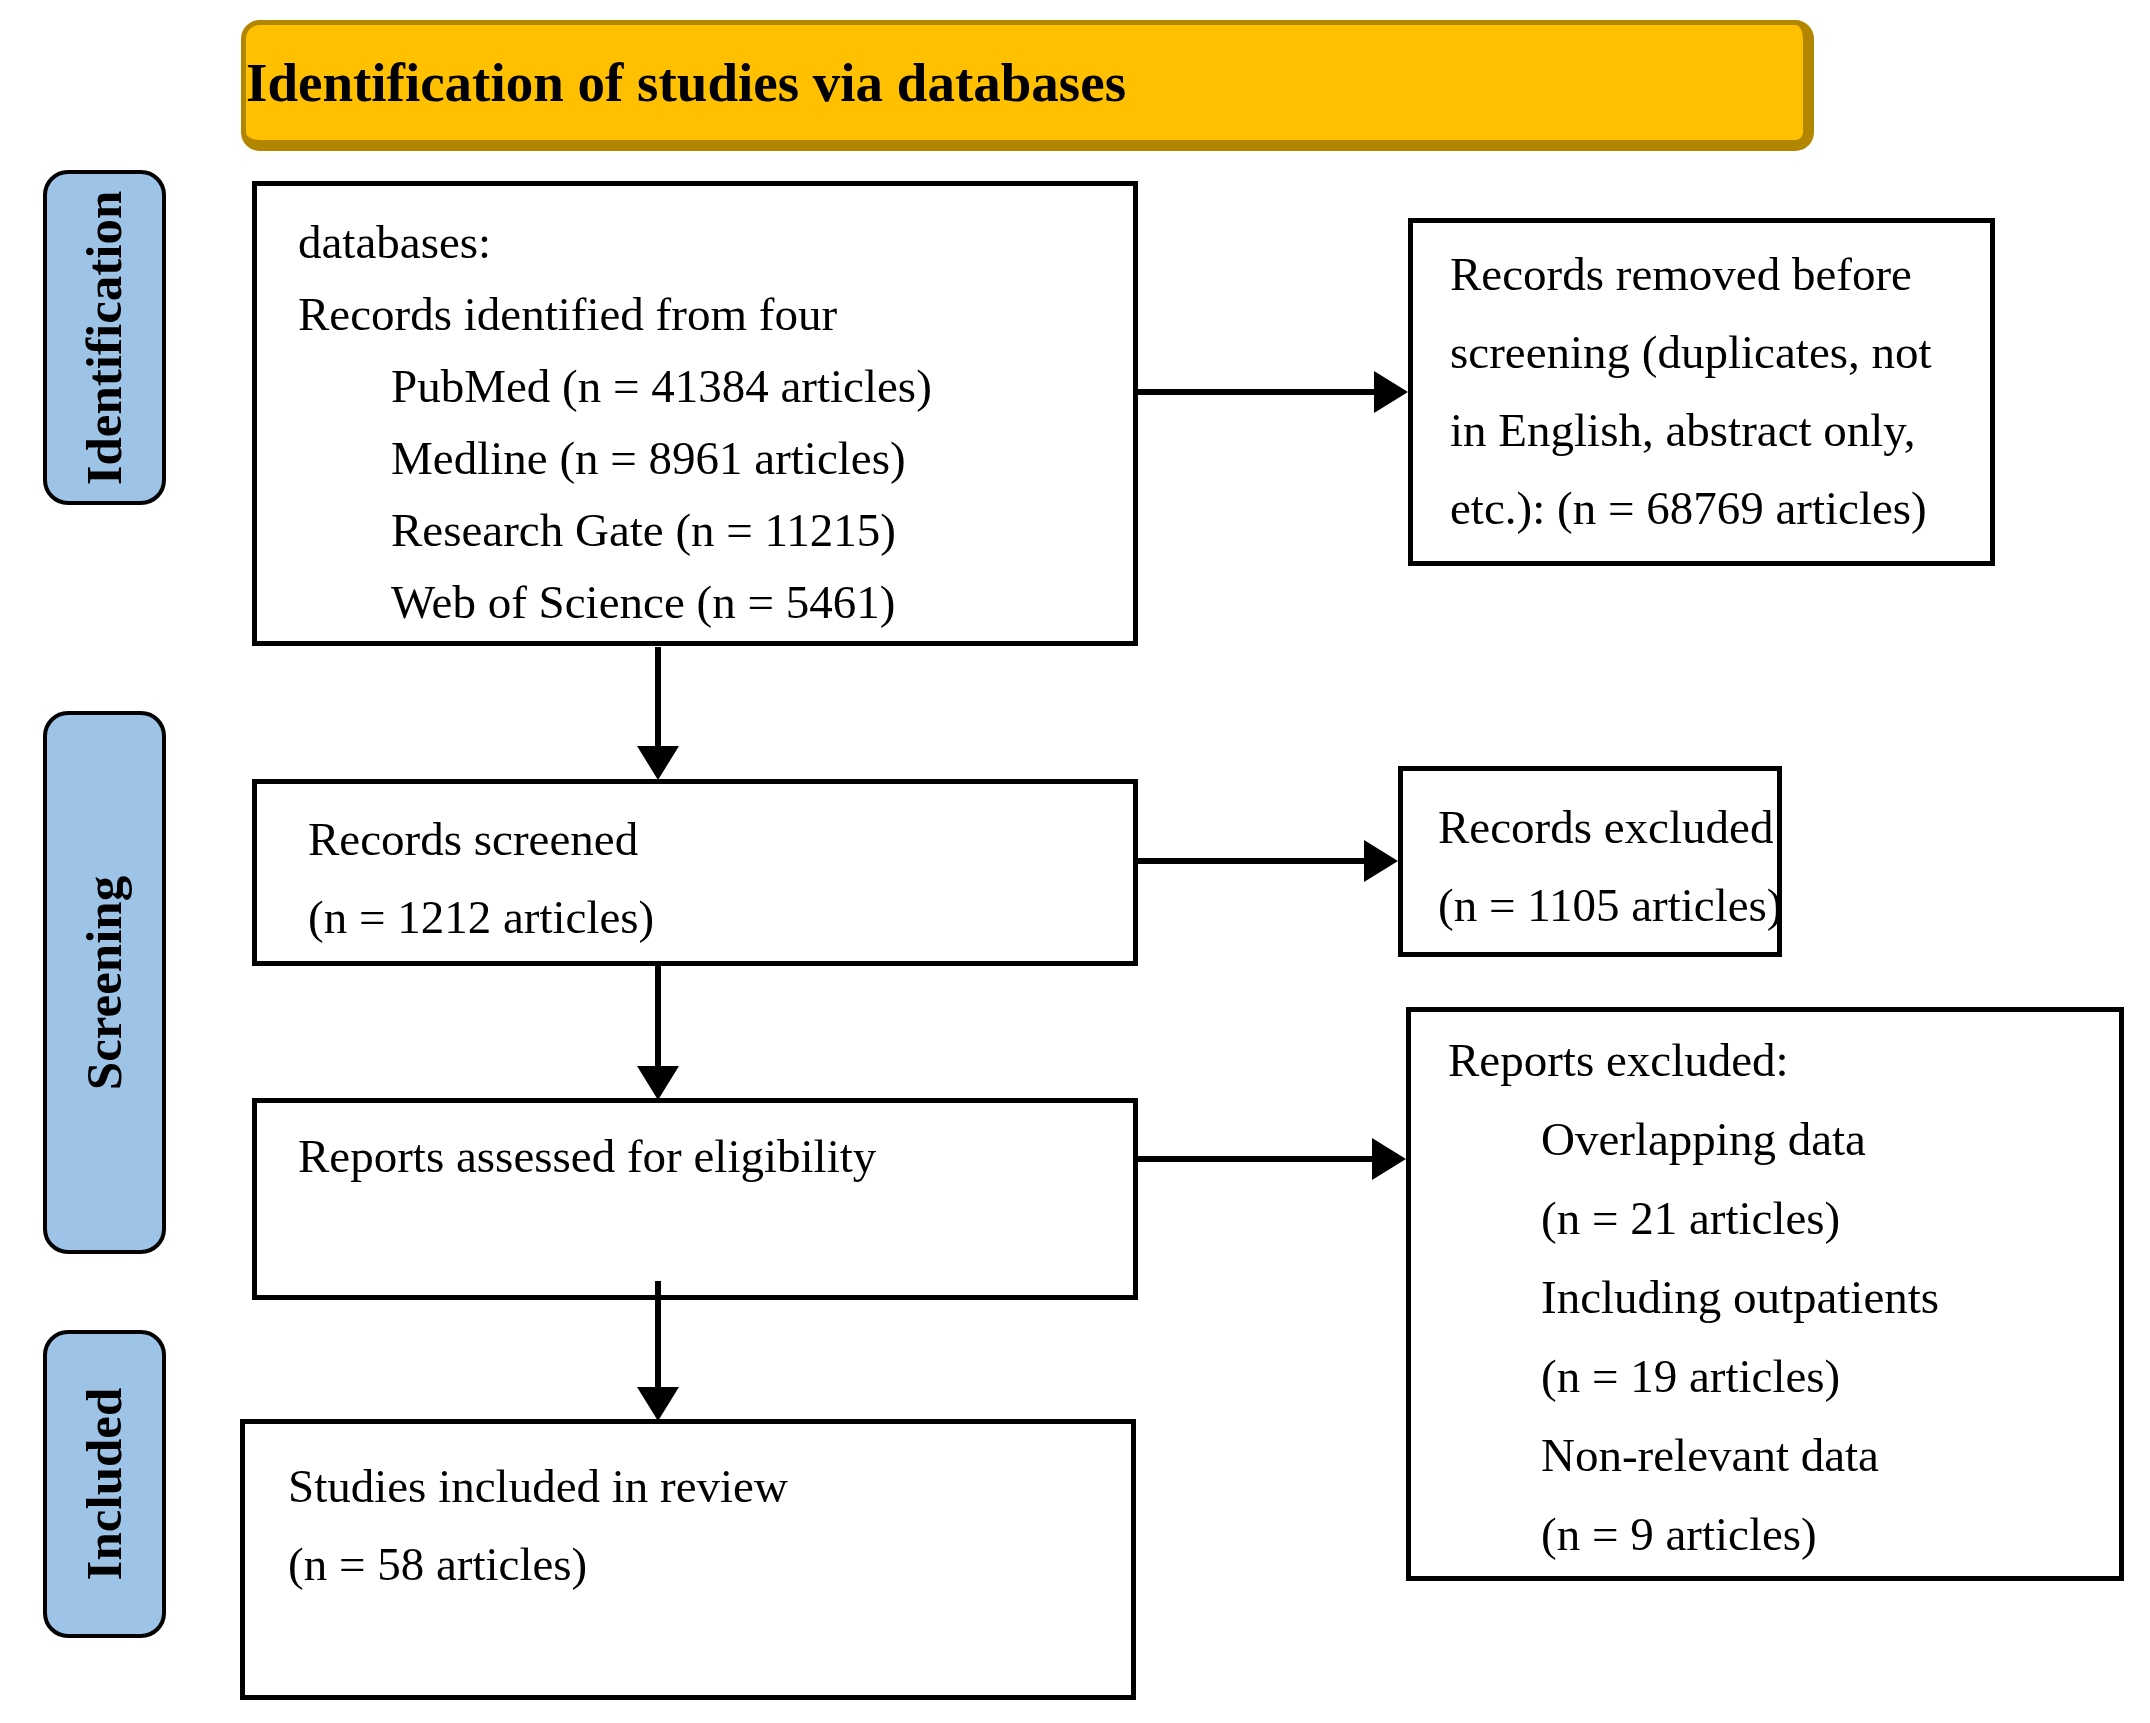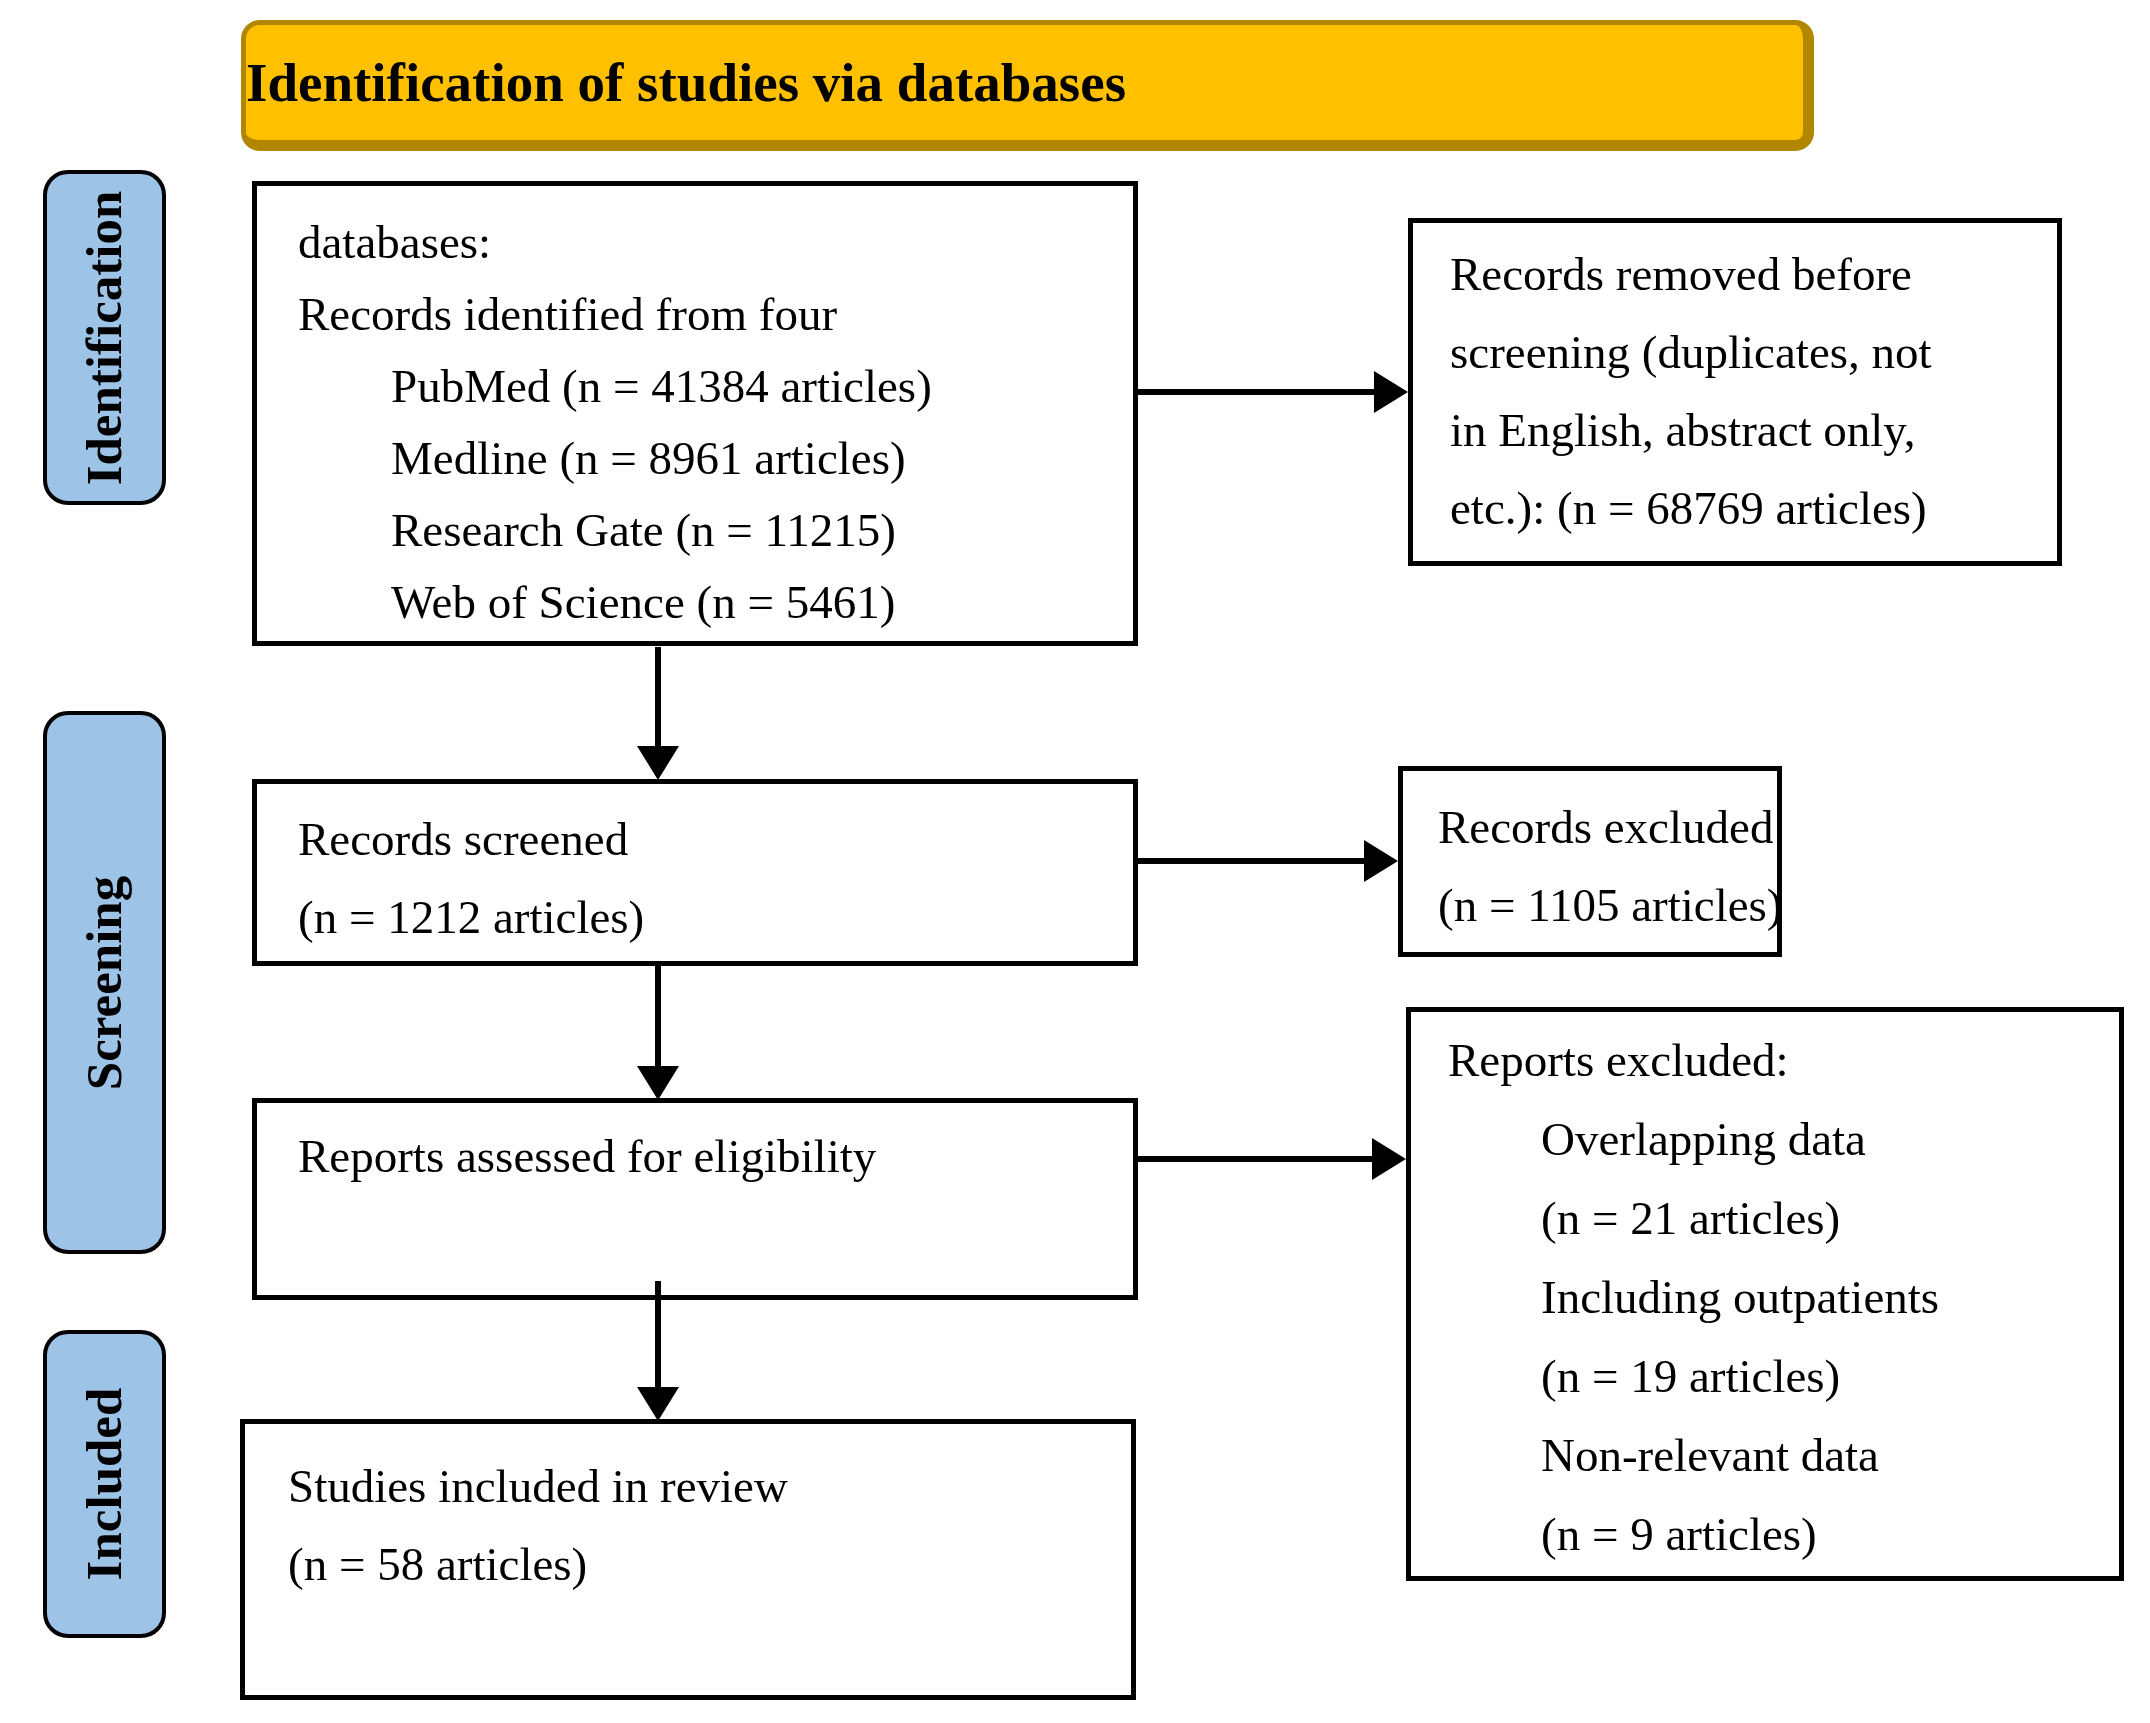--- a/index.html
+++ b/index.html
@@ -60,29 +60,29 @@
     border: 5.5px solid #000000;
     font-size: 47px;
   }
   .fbox .line { white-space: nowrap; }
   .fbox .line.indent { padding-left: 93px; }
 
   .box-identified { left: 252px; top: 181px;  width: 886px; height: 465px; padding: 19.5px 15.6px 0 41px; }
   .box-identified .line { line-height: 72px; }
 
   .box-screened   { left: 252px; top: 779px; width: 886px; height: 187px; padding: 15.6px 15.6px 0 41px; }
-  .box-screened .line { line-height: 78px; }
+  .box-screened .line { line-height: 78px; margin-left: 10px; }
 
   .box-assessed   { left: 252px; top: 1098px; width: 886px; height: 202px; padding: 14px 15.6px 0 41px; }
   .box-assessed .line { line-height: 78px; }
 
   .box-included   { left: 240px; top: 1419px; width: 896px; height: 281px; padding: 23.4px 15.6px 0 43px; }
   .box-included .line { line-height: 78px; }
 
-  .box-removed    { left: 1408px; top: 218px; width: 654px; height: 348px; padding: 11.7px 11.7px 0 37px; }
+  .box-removed    { left: 1408px; top: 218px; width: 587px; height: 348px; padding: 11.7px 11.7px 0 37px; }
   .box-removed .line { line-height: 78px; }
 
   .box-rec-excluded { left: 1398px; top: 766px; width: 384px; height: 191px; padding: 17px 11.7px 0 35px; }
   .box-rec-excluded .line { line-height: 78px; }
 
   .box-rep-excluded { left: 1406px; top: 1007px; width: 718px; height: 574px; padding: 9.3px 11.7px 0 37px; }
   .box-rep-excluded .line { line-height: 79px; }
 
   
   .vline, .hline { position: absolute; background: #000000; }

